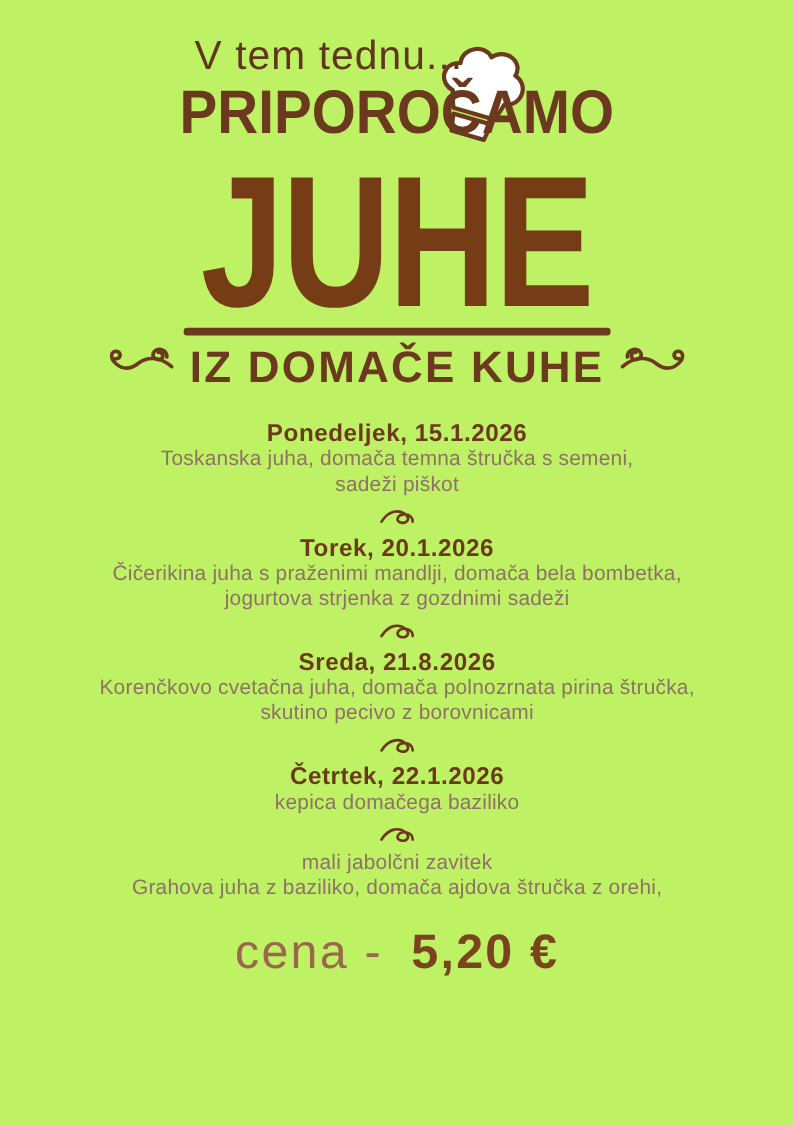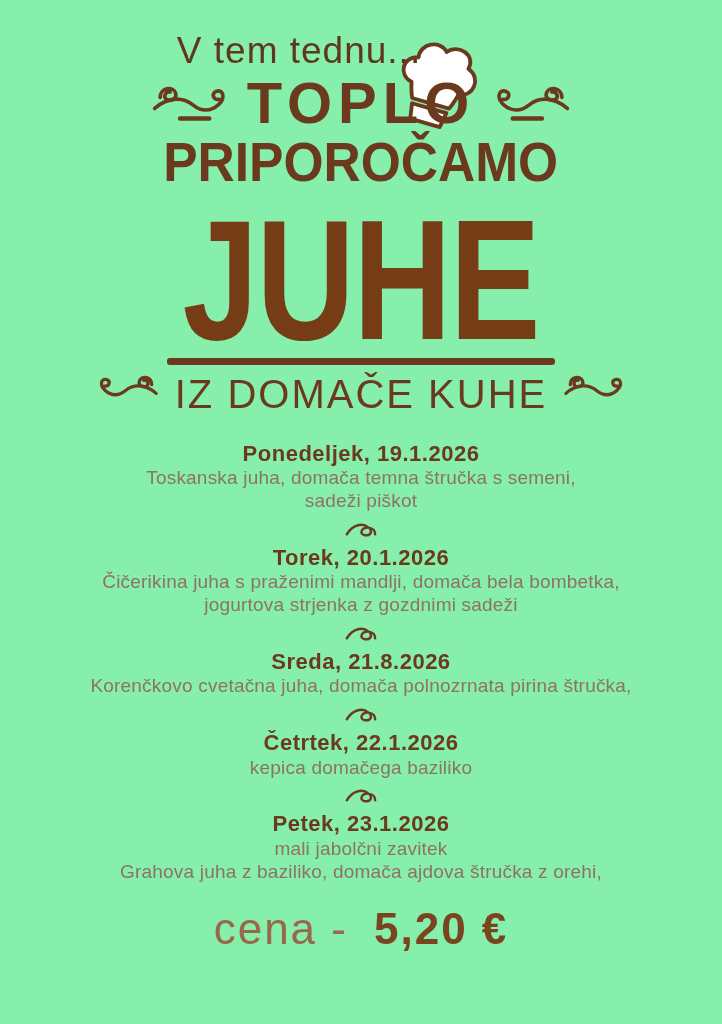--- a/index.html
+++ b/index.html
@@ -1,19 +1,19 @@
 <!DOCTYPE html>
 <html><head>
 <meta charset="utf-8">
 <style>
   html,body{margin:0;padding:0;background:#ffffff;}
   .page{
     position:relative;
     width:722px;height:1024px;
-    background:#86efac;
+    background:#bef264;
     overflow:hidden;
     font-family:"Liberation Sans", sans-serif;
     display:flex;flex-direction:column;align-items:center;
   }
   
   .intro{
     margin-top:30px;
     font-size:37px;
     color:#5f371c;
     letter-spacing:1px;
@@ -44,21 +44,21 @@
   }
   .subtitle-row{
     display:flex;align-items:flex-start;gap:8px;
     margin-top:10px;
   }
   .subtitle-col{display:flex;flex-direction:column;align-items:center;}
   .title-underline{
     width:388px;height:7px;background:#6b3a1e;border-radius:3px;
   }
   .subtitle{
-    font-size:40px;font-weight:normal;color:#6b3a1e;
+    font-size:40px;font-weight:bold;color:#6b3a1e;
     letter-spacing:2px;margin-top:7px;white-space:nowrap;
   }
   .flourish{flex:0 0 auto;}
   .flourish.flip{transform:scaleX(-1);}
   .flourish.low{margin-top:14px;}
   
   .menu{margin-top:24px;text-align:center;}
   .day-title{
     font-size:22px;font-weight:bold;color:#6b3a1d;
     letter-spacing:0.5px;line-height:1.2;white-space:nowrap;
@@ -87,37 +87,20 @@
     <svg width="86" height="92" viewBox="0 0 64 72">
       <g class="stroke" fill="#ffffff" stroke-width="3">
         <path fill="#ffffff" d="M17 50 C15 46 14 42 13 38 C2 36 0 21 13 18 C11 7 26 0 33 8 C40 -1 56 4 53 16 C65 20 63 36 51 38 C50 42 49 46 47 50 Z"></path>
         <path fill="#ffffff" d="M18 54 L46 54 L44 66 L20 66 Z"></path>
       </g>
     </svg>
   </div>
 
   <div class="intro">V tem tednu...</div>
 
-  <div class="toplo-row">
-    <svg class="flourish" width="80" height="42" viewBox="0 0 88 44">
-      <g class="stroke" stroke-width="4">
-        <path d="M10 16 C10 5 24 3 27 11 C29 17 22 21 17 18 C13 15 16 9 21 10"></path>
-        <path d="M4 28 C20 14 36 16 46 24 C56 32 66 31 74 24 C82 17 80 7 72 9 C66 11 68 19 75 18"></path>
-        <path d="M32 39 L64 39" stroke-width="5"></path>
-      </g>
-    </svg>
-    <div class="headline toplo">TOPLO</div>
-    <svg class="flourish flip" width="80" height="42" viewBox="0 0 88 44">
-      <g class="stroke" stroke-width="4">
-        <path d="M10 16 C10 5 24 3 27 11 C29 17 22 21 17 18 C13 15 16 9 21 10"></path>
-        <path d="M4 28 C20 14 36 16 46 24 C56 32 66 31 74 24 C82 17 80 7 72 9 C66 11 68 19 75 18"></path>
-        <path d="M32 39 L64 39" stroke-width="5"></path>
-      </g>
-    </svg>
-  </div>
 
   <div class="headline priporocamo">PRIPOROČAMO</div>
 
   <div class="juhe">JUHE</div>
 
   <div class="subtitle-row">
     <svg class="flourish flip low" width="64" height="34" viewBox="0 0 88 44">
       <g class="stroke" stroke-width="4.5">
         <path d="M10 16 C10 5 24 3 27 11 C29 17 22 21 17 18 C13 15 16 9 21 10"></path>
         <path d="M4 28 C20 14 36 16 46 24 C56 32 66 31 74 24 C82 17 80 7 72 9 C66 11 68 19 75 18"></path>
@@ -131,55 +114,55 @@
       <g class="stroke" stroke-width="4.5">
         <path d="M10 16 C10 5 24 3 27 11 C29 17 22 21 17 18 C13 15 16 9 21 10"></path>
         <path d="M4 28 C20 14 36 16 46 24 C56 32 66 31 74 24 C82 17 80 7 72 9 C66 11 68 19 75 18"></path>
       </g>
     </svg>
   </div>
 
   <div class="menu">
 
     <div class="day-section">
-      <div class="day-title">Ponedeljek, 19.1.2026</div>
+      <div class="day-title">Ponedeljek, 15.1.2026</div>
       <div class="day-line">Toskanska juha, domača temna štručka s semeni,</div>
       <div class="day-line">sadeži piškot</div>
     </div>
     <svg class="divider" width="34" height="19" viewBox="0 0 36 20">
       <path class="stroke" stroke-width="2.6" d="M3 15 C10 4 20 3 26 8 C31 12 28 17 22 16 C16 15 18 8 25 8 C31 8 33 12 33 15"></path>
     </svg>
 
     <div class="day-section">
       <div class="day-title">Torek, 20.1.2026</div>
       <div class="day-line">Čičerikina juha s praženimi mandlji, domača bela bombetka,</div>
       <div class="day-line">jogurtova strjenka z gozdnimi sadeži</div>
     </div>
     <svg class="divider" width="34" height="19" viewBox="0 0 36 20">
       <path class="stroke" stroke-width="2.6" d="M3 15 C10 4 20 3 26 8 C31 12 28 17 22 16 C16 15 18 8 25 8 C31 8 33 12 33 15"></path>
     </svg>
 
     <div class="day-section">
       <div class="day-title">Sreda, 21.8.2026</div>
       <div class="day-line">Korenčkovo cvetačna juha, domača polnozrnata pirina štručka,</div>
+      <div class="day-line">skutino pecivo z borovnicami</div>
     </div>
     <svg class="divider" width="34" height="19" viewBox="0 0 36 20">
       <path class="stroke" stroke-width="2.6" d="M3 15 C10 4 20 3 26 8 C31 12 28 17 22 16 C16 15 18 8 25 8 C31 8 33 12 33 15"></path>
     </svg>
 
     <div class="day-section">
       <div class="day-title">Četrtek, 22.1.2026</div>
       <div class="day-line">kepica domačega baziliko</div>
     </div>
     <svg class="divider" width="34" height="19" viewBox="0 0 36 20">
       <path class="stroke" stroke-width="2.6" d="M3 15 C10 4 20 3 26 8 C31 12 28 17 22 16 C16 15 18 8 25 8 C31 8 33 12 33 15"></path>
     </svg>
 
     <div class="day-section">
-      <div class="day-title">Petek, 23.1.2026</div>
       <div class="day-line">mali jabolčni zavitek</div>
       <div class="day-line">Grahova juha z baziliko, domača ajdova štručka z orehi,</div>
     </div>
 
   </div>
 
   <div class="price-row">
     <span class="price-label">cena -</span>
     <span class="price-value">5,20 €</span>
   </div>

